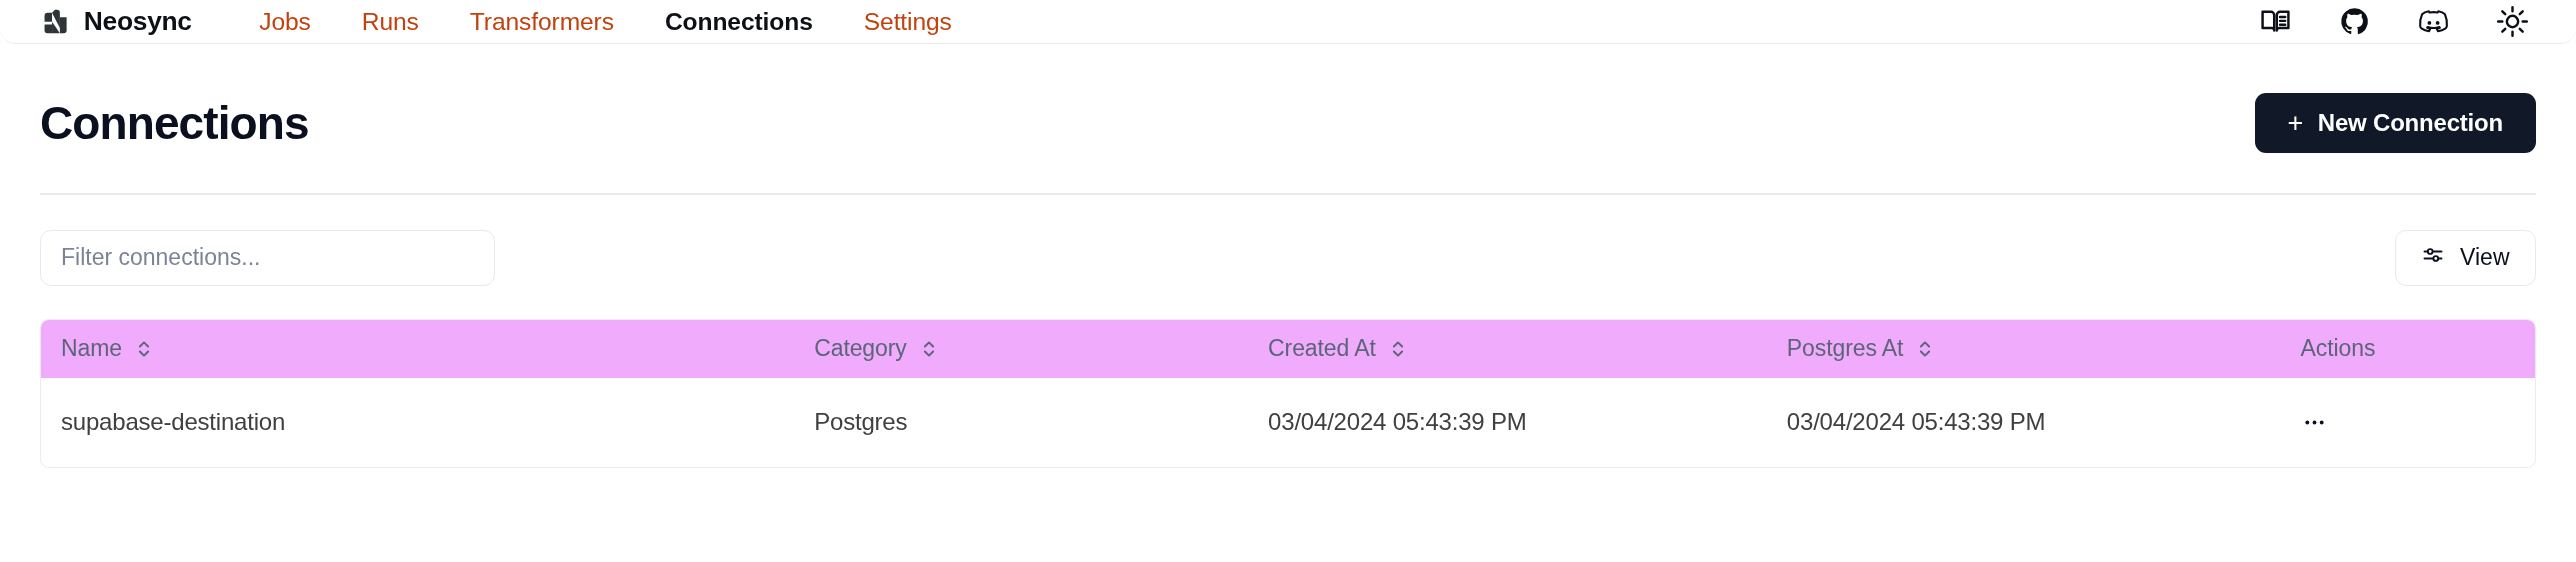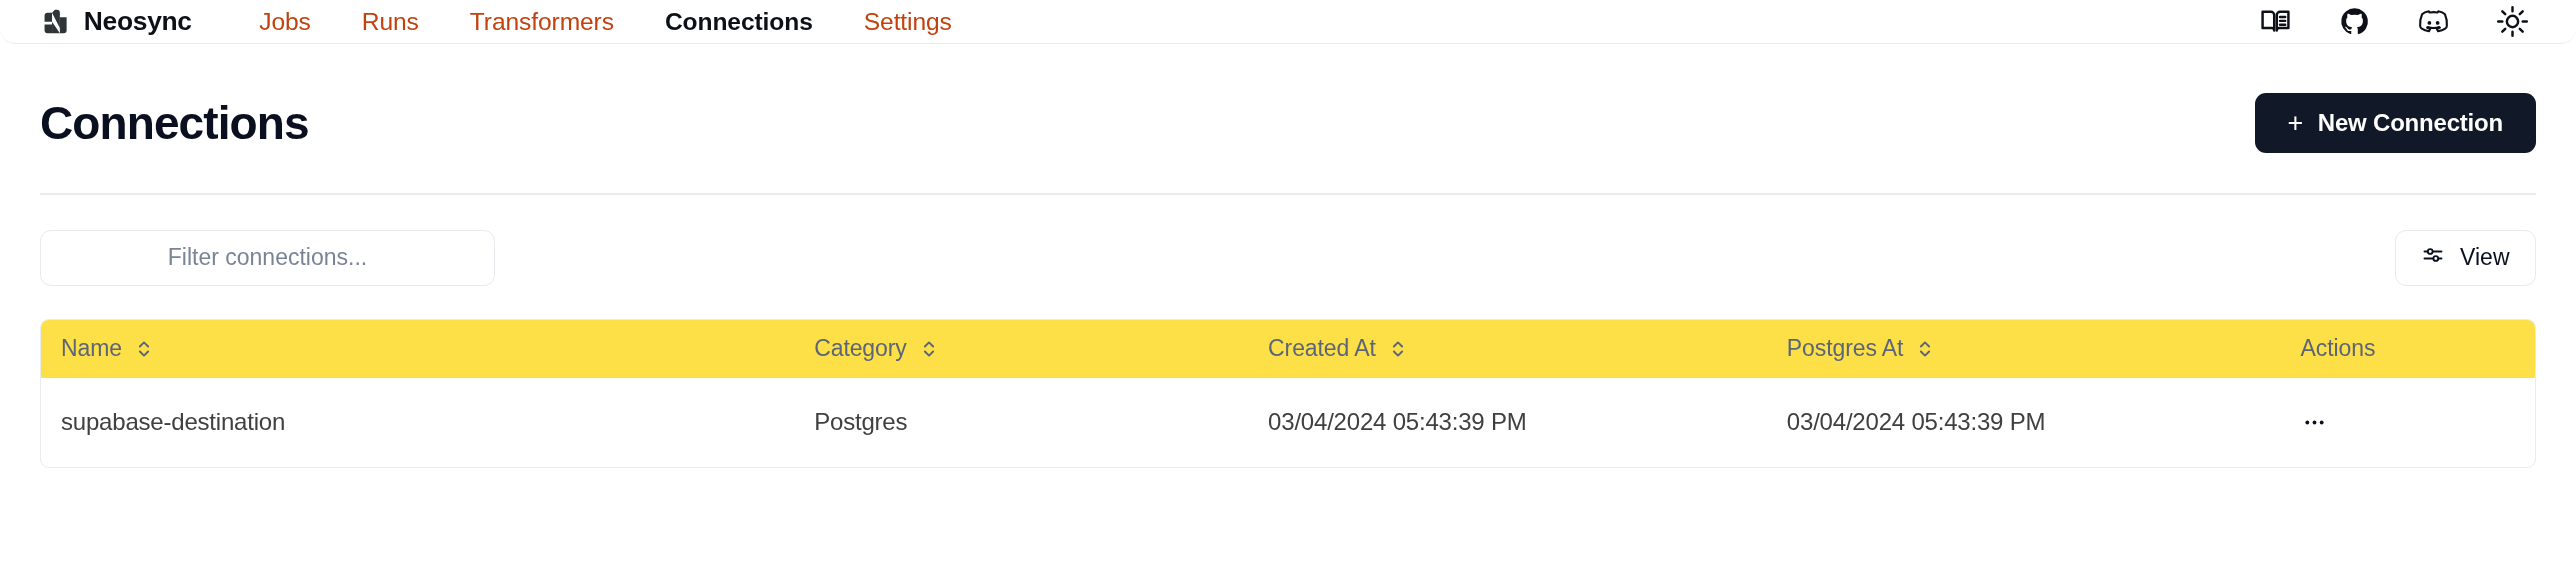--- a/index.html
+++ b/index.html
@@ -61,39 +61,39 @@
   
   .toolbar {
     display: flex; align-items: center; justify-content: space-between;
     padding-top: 35px;
   }
   .filter-input {
     width: 455px; height: 56px;
     border: 1.8px solid #e7e9ee; border-radius: 11px;
     background: #fff; color: #0b1020;
     font-size: 23px; padding: 0 20px;
-    font-family: "Liberation Sans", sans-serif; outline: none; text-align: center;
+    font-family: "Liberation Sans", sans-serif; outline: none;
   }
   .filter-input::placeholder { color: #7b8496; }
   .viewbtn {
     height: 56px; padding: 0 25.5px;
     border: 1.8px solid #e7e9ee; border-radius: 11px; background: #fff;
     display: inline-flex; align-items: center; gap: 14.6px;
     font-size: 23px; color: #0b1020; cursor: pointer; font-weight: 400;
     font-family: Liberation Sans, sans-serif;
   }
 
   
   .tablewrap {
     margin-top: 33px;
     border: 1.8px solid #e9ebef; border-radius: 9px;
     overflow: hidden; background: #fff;
   }
   table.dt { width: 100%; border-collapse: collapse; table-layout: fixed; }
-  table.dt thead tr { background: #fde047; }
+  table.dt thead tr { background: #f0abfc; }
   table.dt th {
     text-align: left; font-size: 23px; font-weight: 400; color: #5c6578;
     padding: 0 0 0 20px; height: 58px; vertical-align: middle;
     letter-spacing: -0.1px;
   }
   table.dt th .thc { display: inline-flex; align-items: center; gap: 12.8px; cursor: pointer; }
   table.dt th.noint .thc { cursor: default; }
   table.dt td {
     font-size: 24px; color: #404040; padding: 0 0 0 20px;
     height: 89px; vertical-align: middle; letter-spacing: -0.2px;

